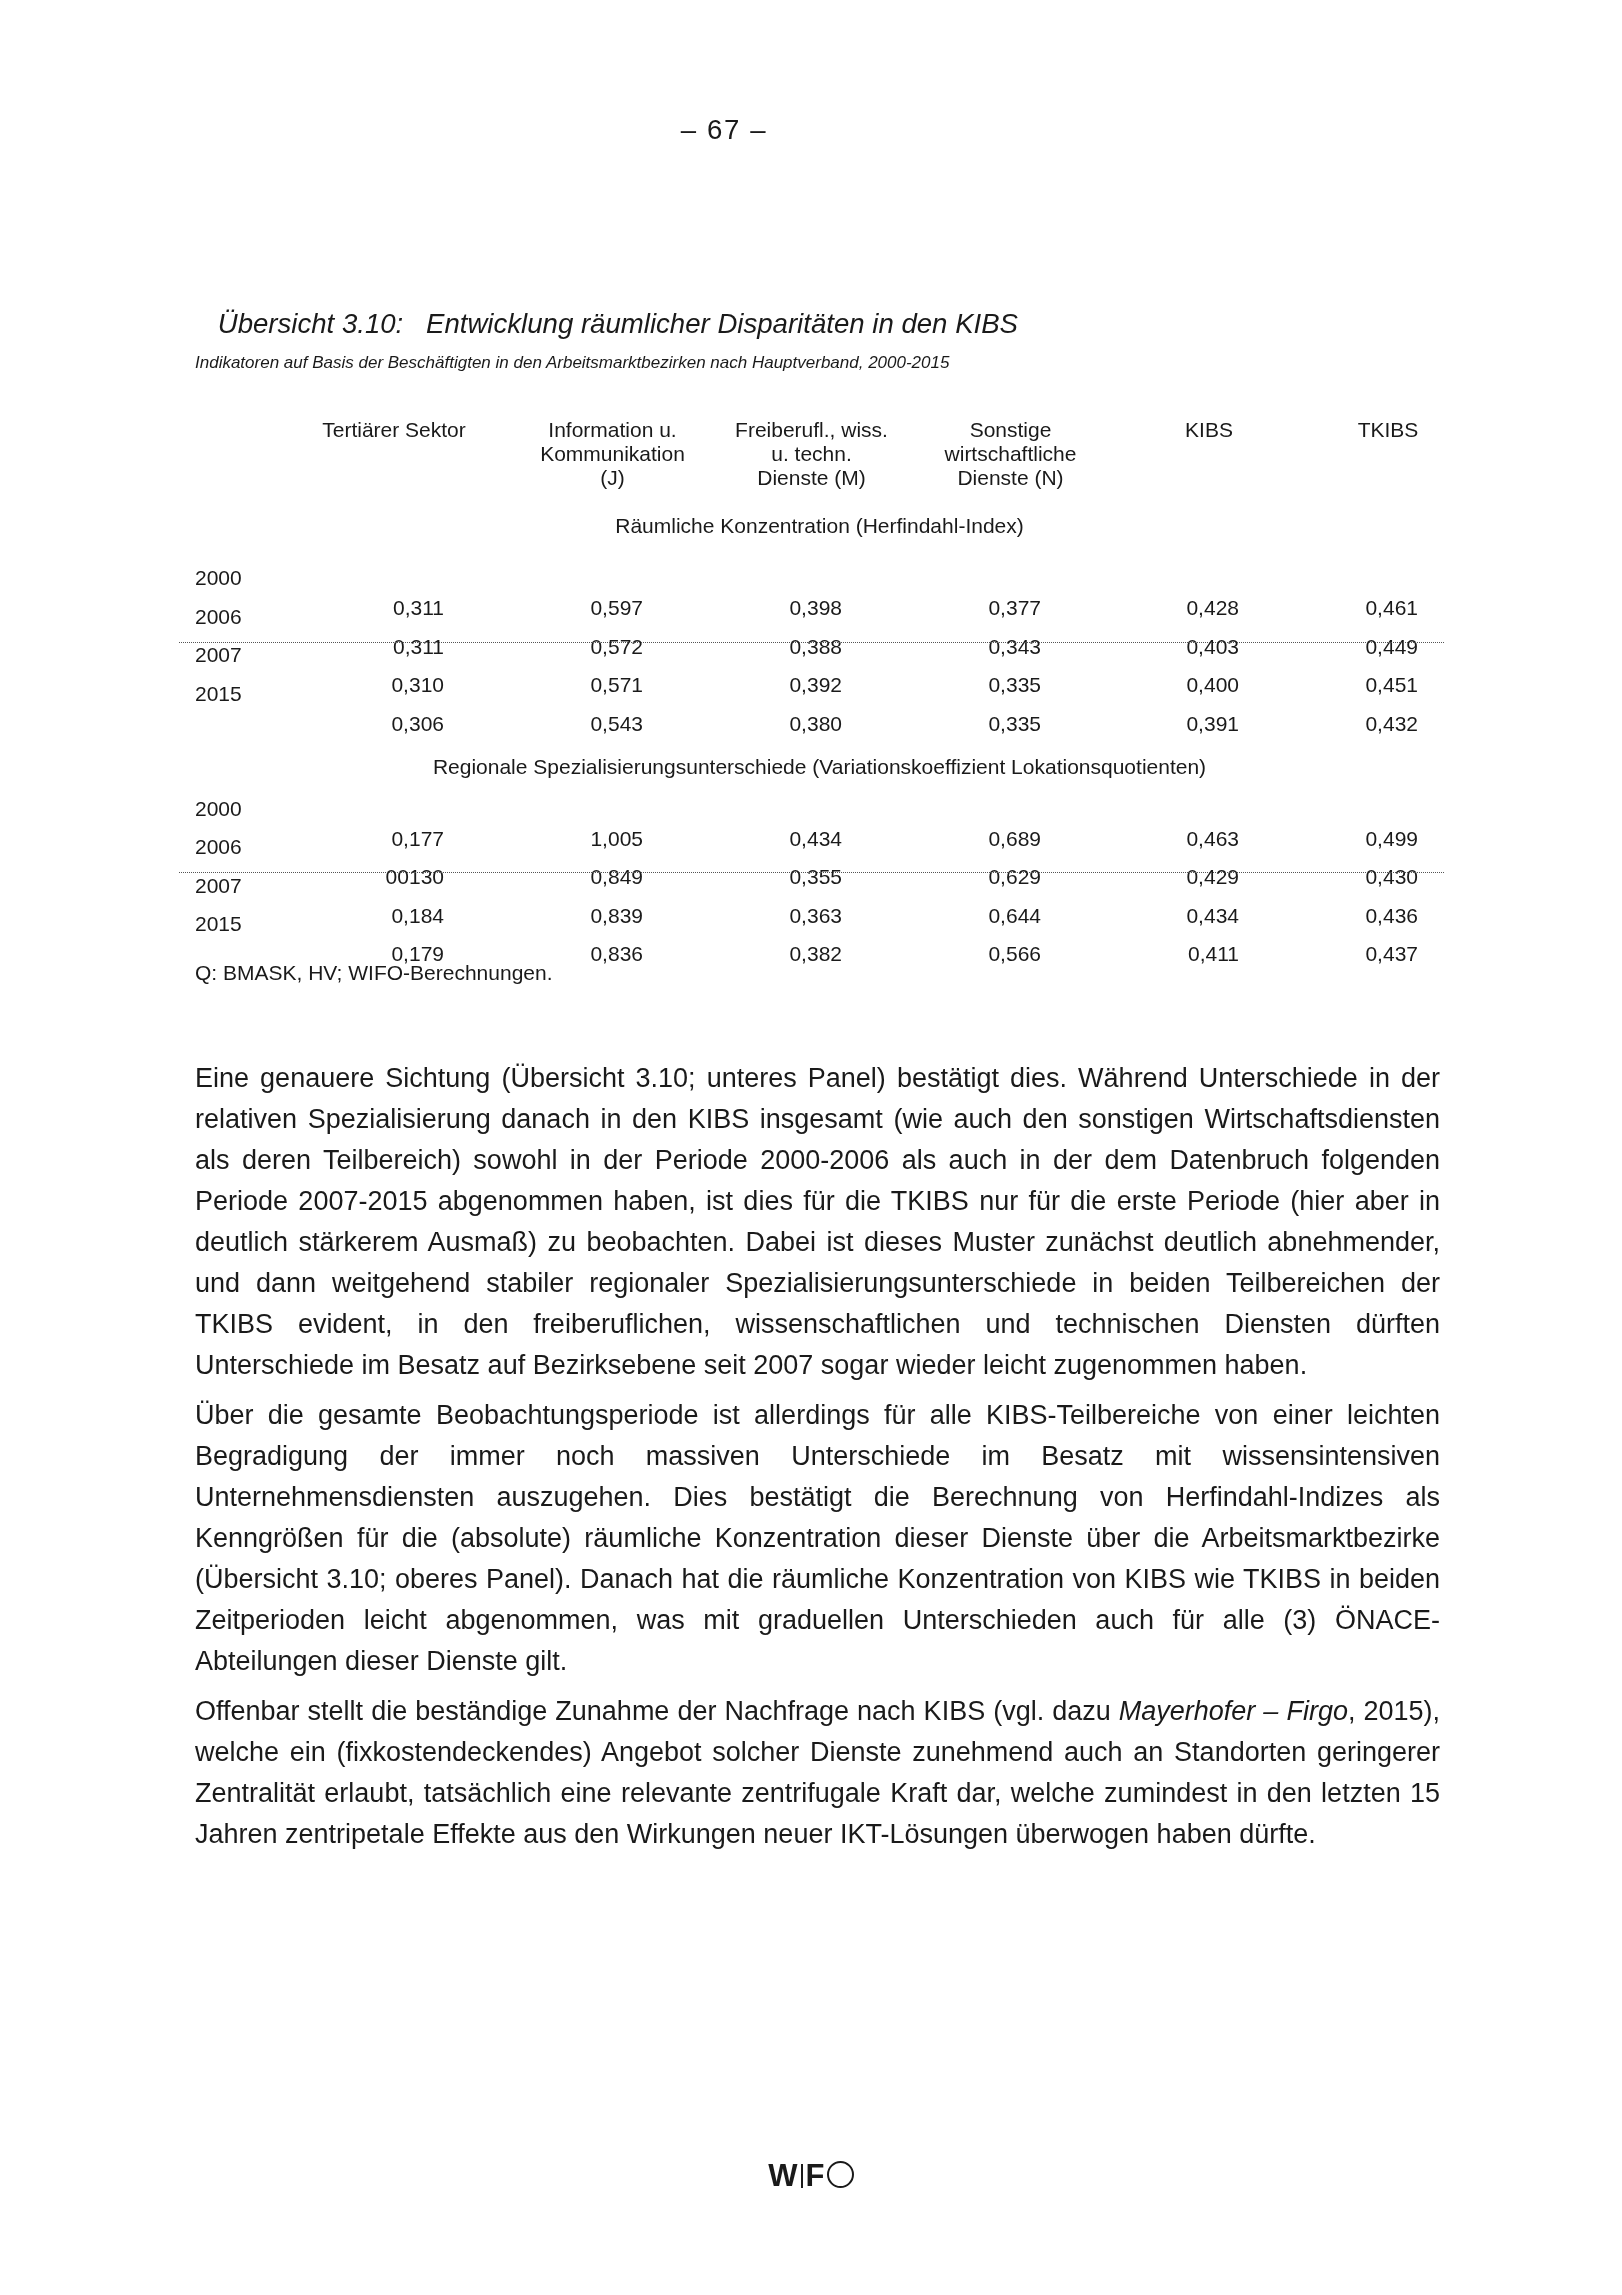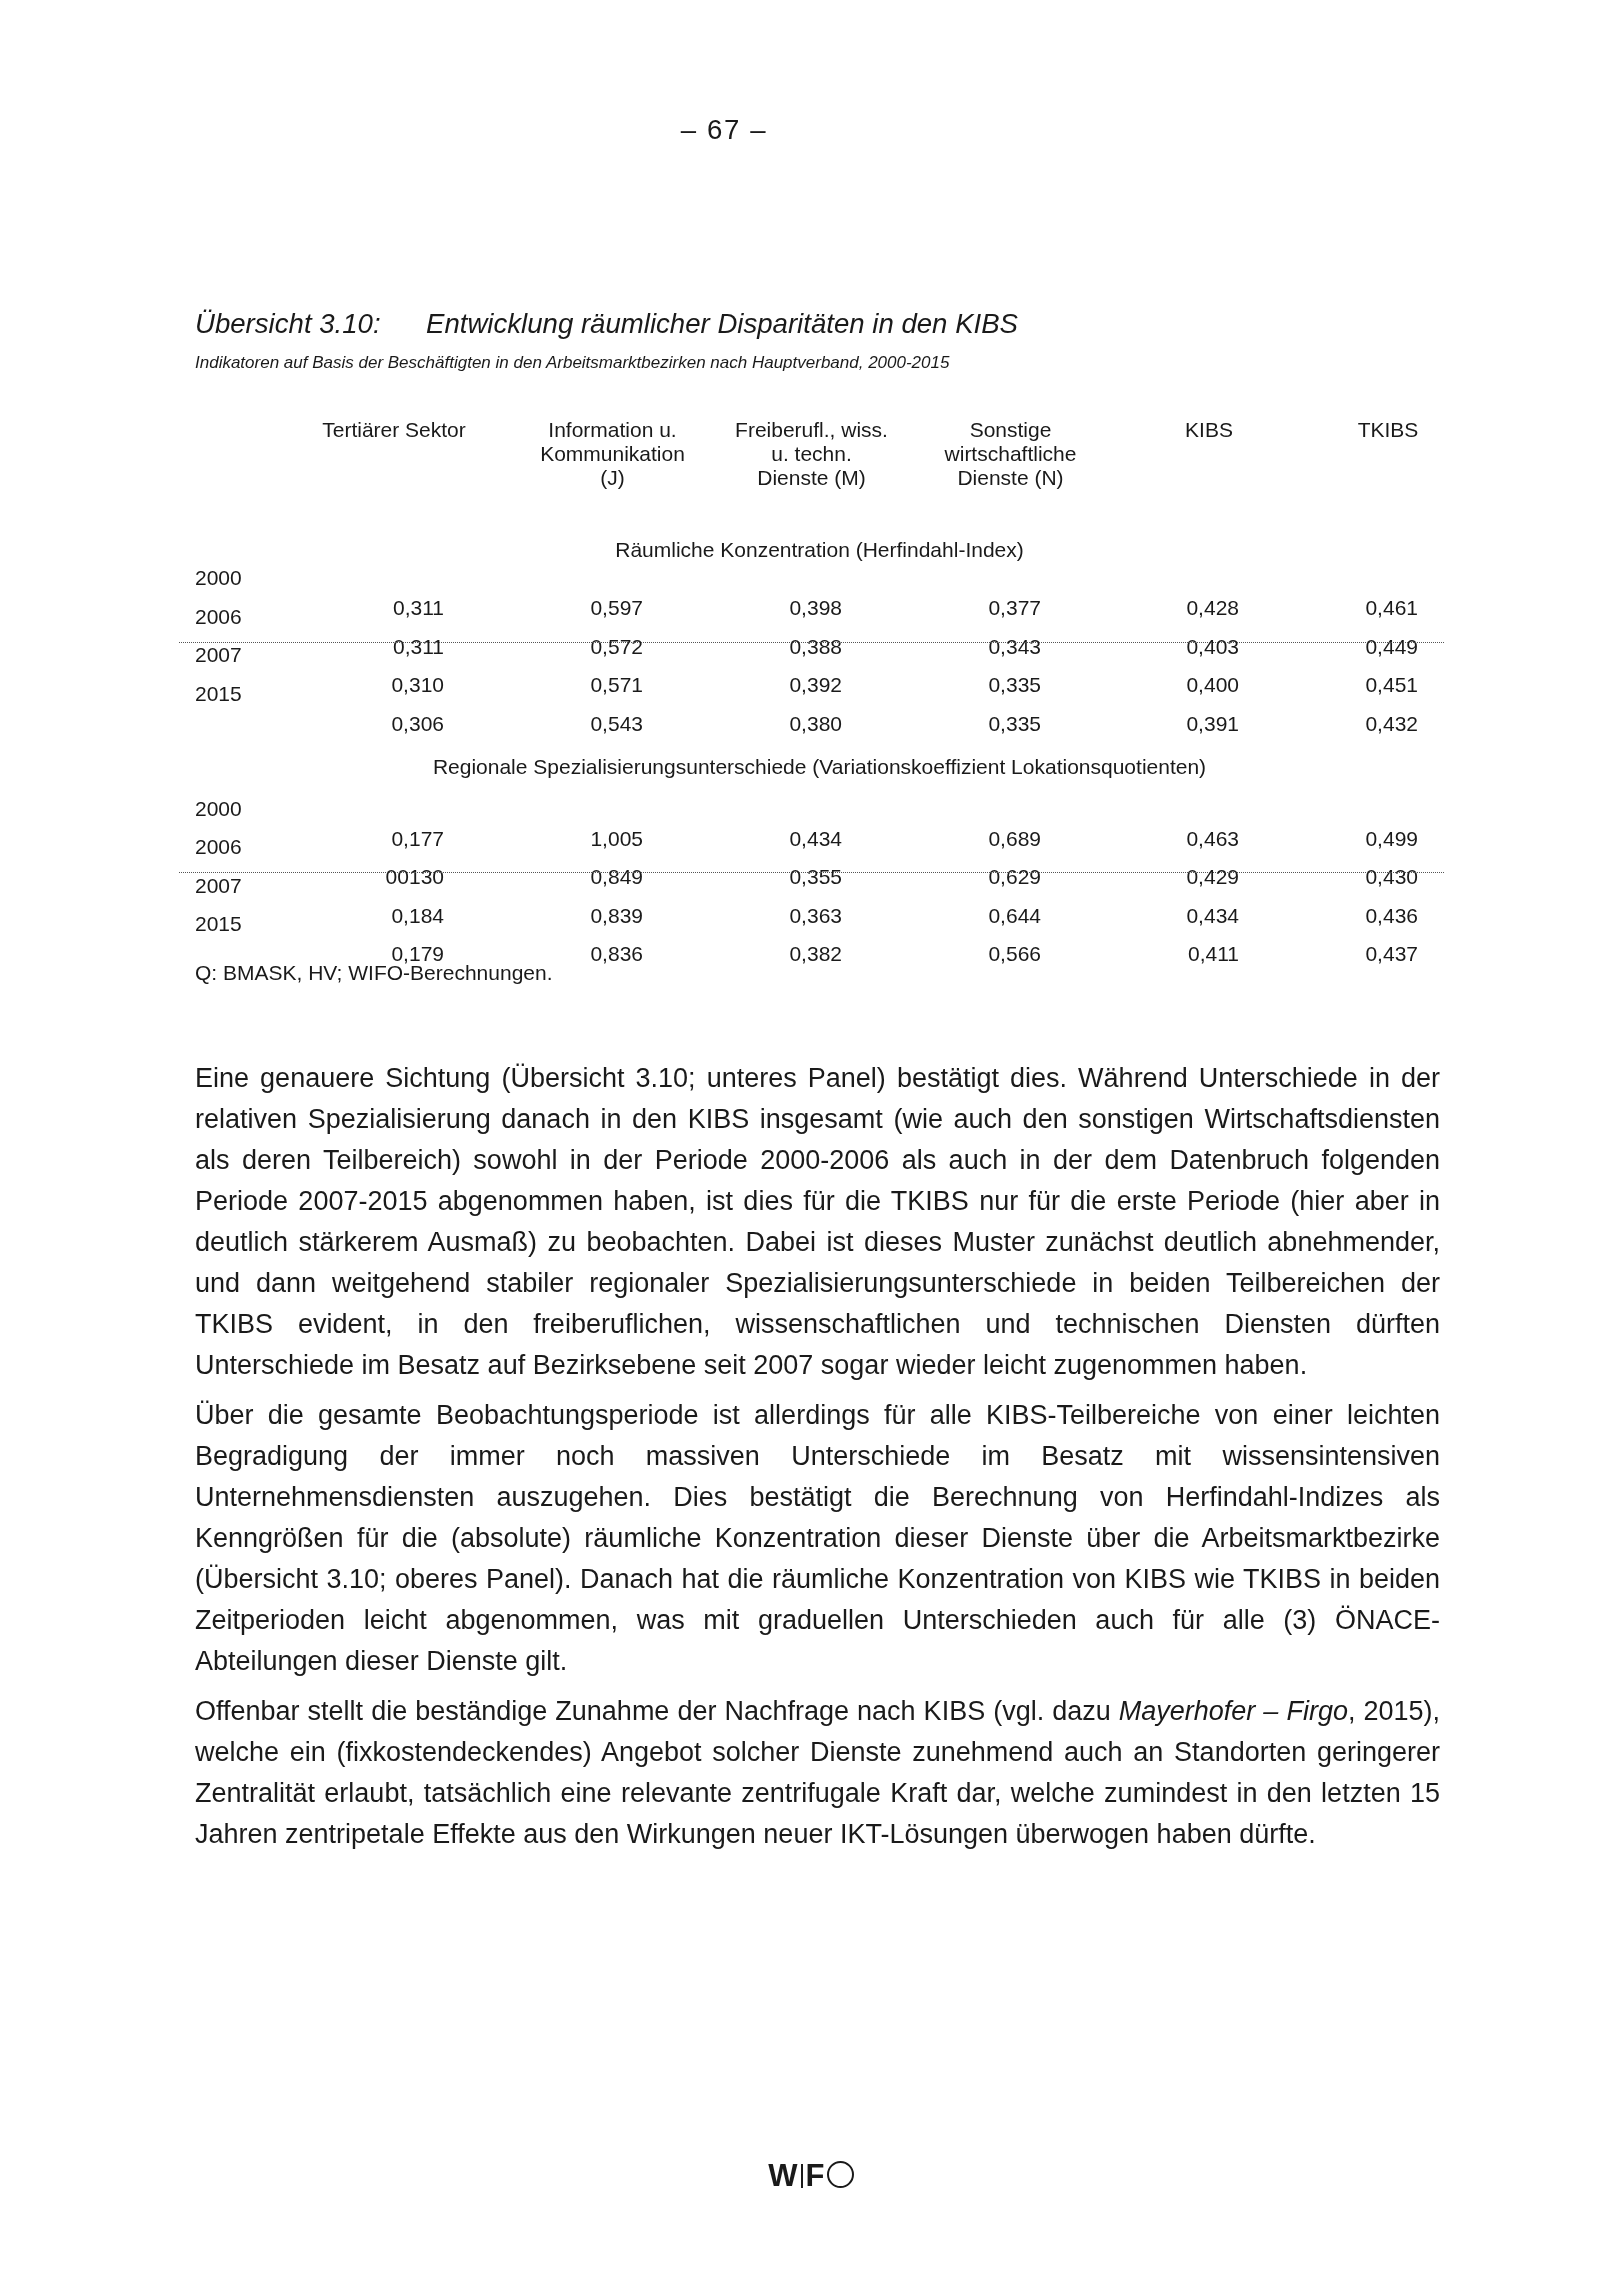--- a/index.html
+++ b/index.html
@@ -1,19 +1,19 @@
 <!DOCTYPE html>
 <html style="font-size:13px"><head>
 <meta charset="utf-8">
 <style>
   html, body { margin: 0; padding: 0; background: #ffffff; }
   body { width: 1622px; height: 2295px; position: relative; font-family: "Liberation Sans", "DejaVu Sans", sans-serif; color: #1a1a1a; }
   .page-number { position: absolute; top: 114px; left: 0; width: 1448px; text-align: center; font-size: 27.6px; letter-spacing: 1.6px; }
   .ov-title { position: absolute; top: 308px; left: 195px; font-size: 27.6px; font-style: italic; white-space: nowrap; }
-  .ov-title .lbl { display: inline-block; width: 231px; }
+  .ov-title .lbl { display: inline-block; width: 231px; text-align: center; }
   .ov-sub { position: absolute; top: 353px; left: 195px; font-size: 17px; font-style: italic; white-space: nowrap; }
   .table { position: absolute; top: 418px; left: 195px; width: 1249px; }
   .col-head { position: absolute; top: 0; text-align: center; font-size: 21px; line-height: 24px; white-space: nowrap; }
   .panel-title { position: absolute; left: 0; width: 1249px; text-align: center; font-size: 21px; white-space: nowrap; }
   .row { position: absolute; left: 0; width: 1249px; height: 32px; font-size: 21px; }
   .row .year { position: absolute; left: 0; top: 0; }
   .row .val { position: absolute; top: 10px; text-align: right; width: 97px; margin-top: 20px; }
   .sep { position: absolute; left: -16px; width: 1265px; border-top: 1.6px dotted #555; }
   .source { position: absolute; top: 961px; left: 195px; font-size: 21px; }
   .body-text { position: absolute; left: 195px; width: 1245px; font-size: 27px; line-height: 41px; text-align: justify; margin-top: 32px; }
@@ -52,21 +52,21 @@
     <div>wirtschaftliche</div>
     <div>Dienste (N)</div>
   </div>
   <div class="col-head" style="left:957px;width:114px;">
     <div>KIBS</div>
   </div>
   <div class="col-head" style="left:1136px;width:114px;">
     <div>TKIBS</div>
   </div>
 
-  <div class="panel-title" style="top:120px;">Räumliche Konzentration (Herfindahl-Index)</div>
+  <div class="panel-title" style="top:96px;">Räumliche Konzentration (Herfindahl-Index)</div>
 
   <div class="row" style="top:148px;">
     <span class="year">2000</span>
     <span class="val" style="left:152px">0,311</span>
     <span class="val" style="left:351px">0,597</span>
     <span class="val" style="left:550px">0,398</span>
     <span class="val" style="left:749px">0,377</span>
     <span class="val" style="left:947px">0,428</span>
     <span class="val" style="left:1126px">0,461</span>
   </div>

